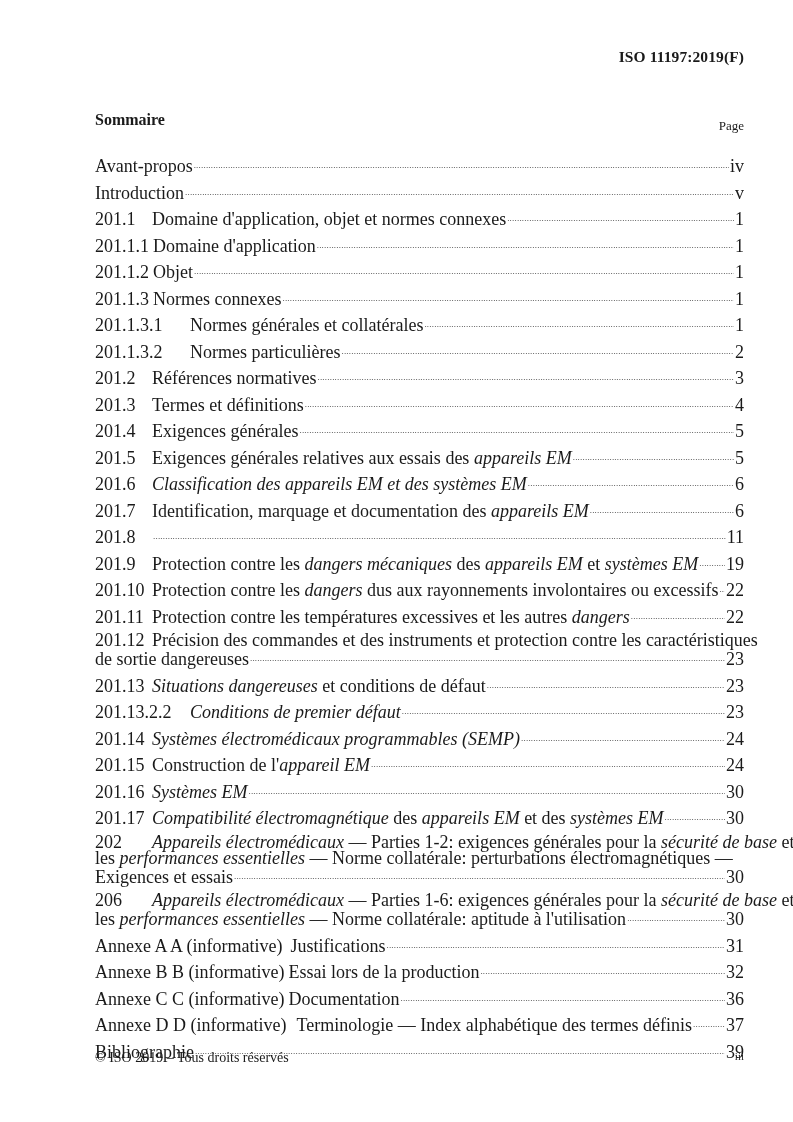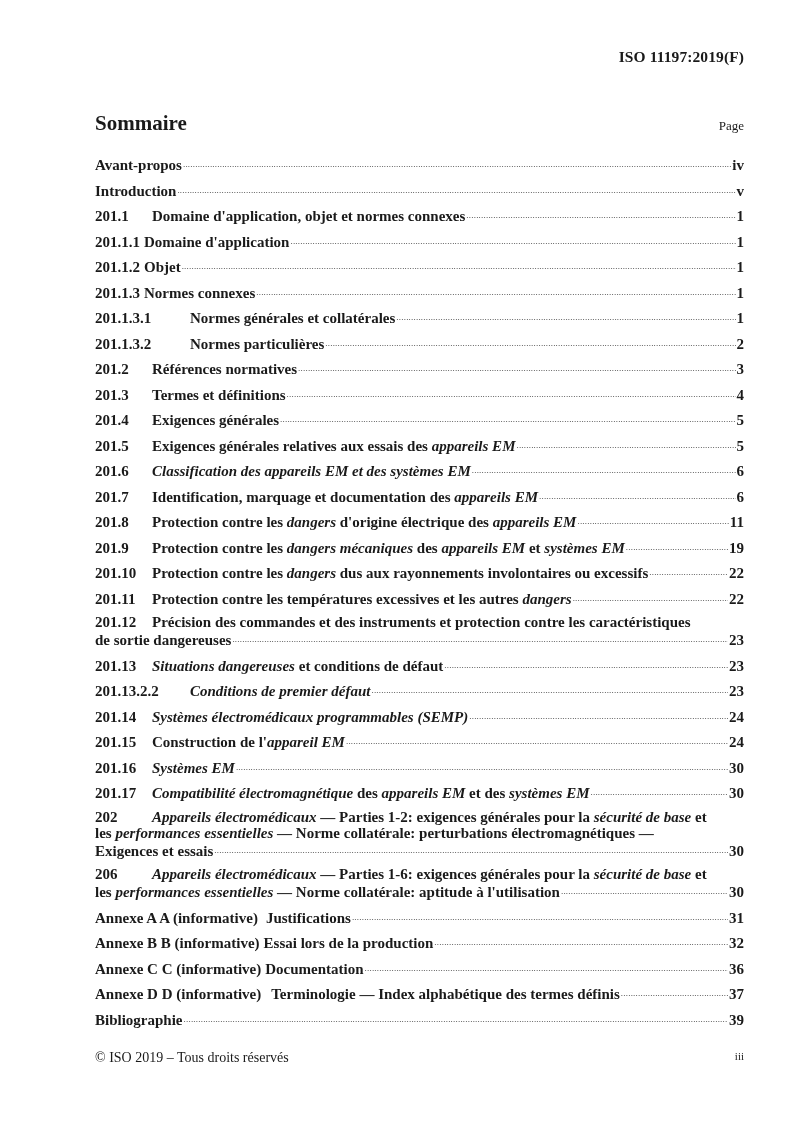--- a/index.html
+++ b/index.html
@@ -21,35 +21,35 @@
       top: 48px;
       font-weight: bold;
       font-size: 15.5px;
       letter-spacing: 0.1px;
     }
     .toc-title {
       position: absolute;
       left: 95px;
       top: 111px;
       font-weight: bold;
-      font-size: 21px;
+      font-size: 16px;
     }
     .page-col-label {
       position: absolute;
       right: 49px;
       top: 118px;
       font-size: 13px;
     }
     .toc {
       position: absolute;
       left: 95px;
       top: 155px;
       width: 649px;
-      font-size: 15px;
-      font-weight: bold;
+      font-size: 18px;
+      font-weight: normal;
     }
     .toc-entry {
       display: flex;
       align-items: flex-end;
       min-height: 16px;
       margin-bottom: 7.5px;
       line-height: 16px;
       cursor: pointer;
     }
     .toc-entry.multi {
@@ -211,21 +211,20 @@
 
   <div class="toc-entry">
     <span class="num w1">201.7</span>
     <span class="title"><span>Identification, marquage et documentation des </span><i>appareils EM</i></span>
     <span class="leader"></span>
     <span class="pg">6</span>
   </div>
 
   <div class="toc-entry">
     <span class="num w1">201.8</span>
-    <span class="title"><span>Protection contre les </span><i>dangers</i><span> d'origine électrique des </span><i>appareils EM</i></span>
     <span class="leader"></span>
     <span class="pg">11</span>
   </div>
 
   <div class="toc-entry">
     <span class="num w1">201.9</span>
     <span class="title"><span>Protection contre les </span><i>dangers mécaniques</i><span> des </span><i>appareils EM</i><span> et </span><i>systèmes EM</i></span>
     <span class="leader"></span>
     <span class="pg">19</span>
   </div>

